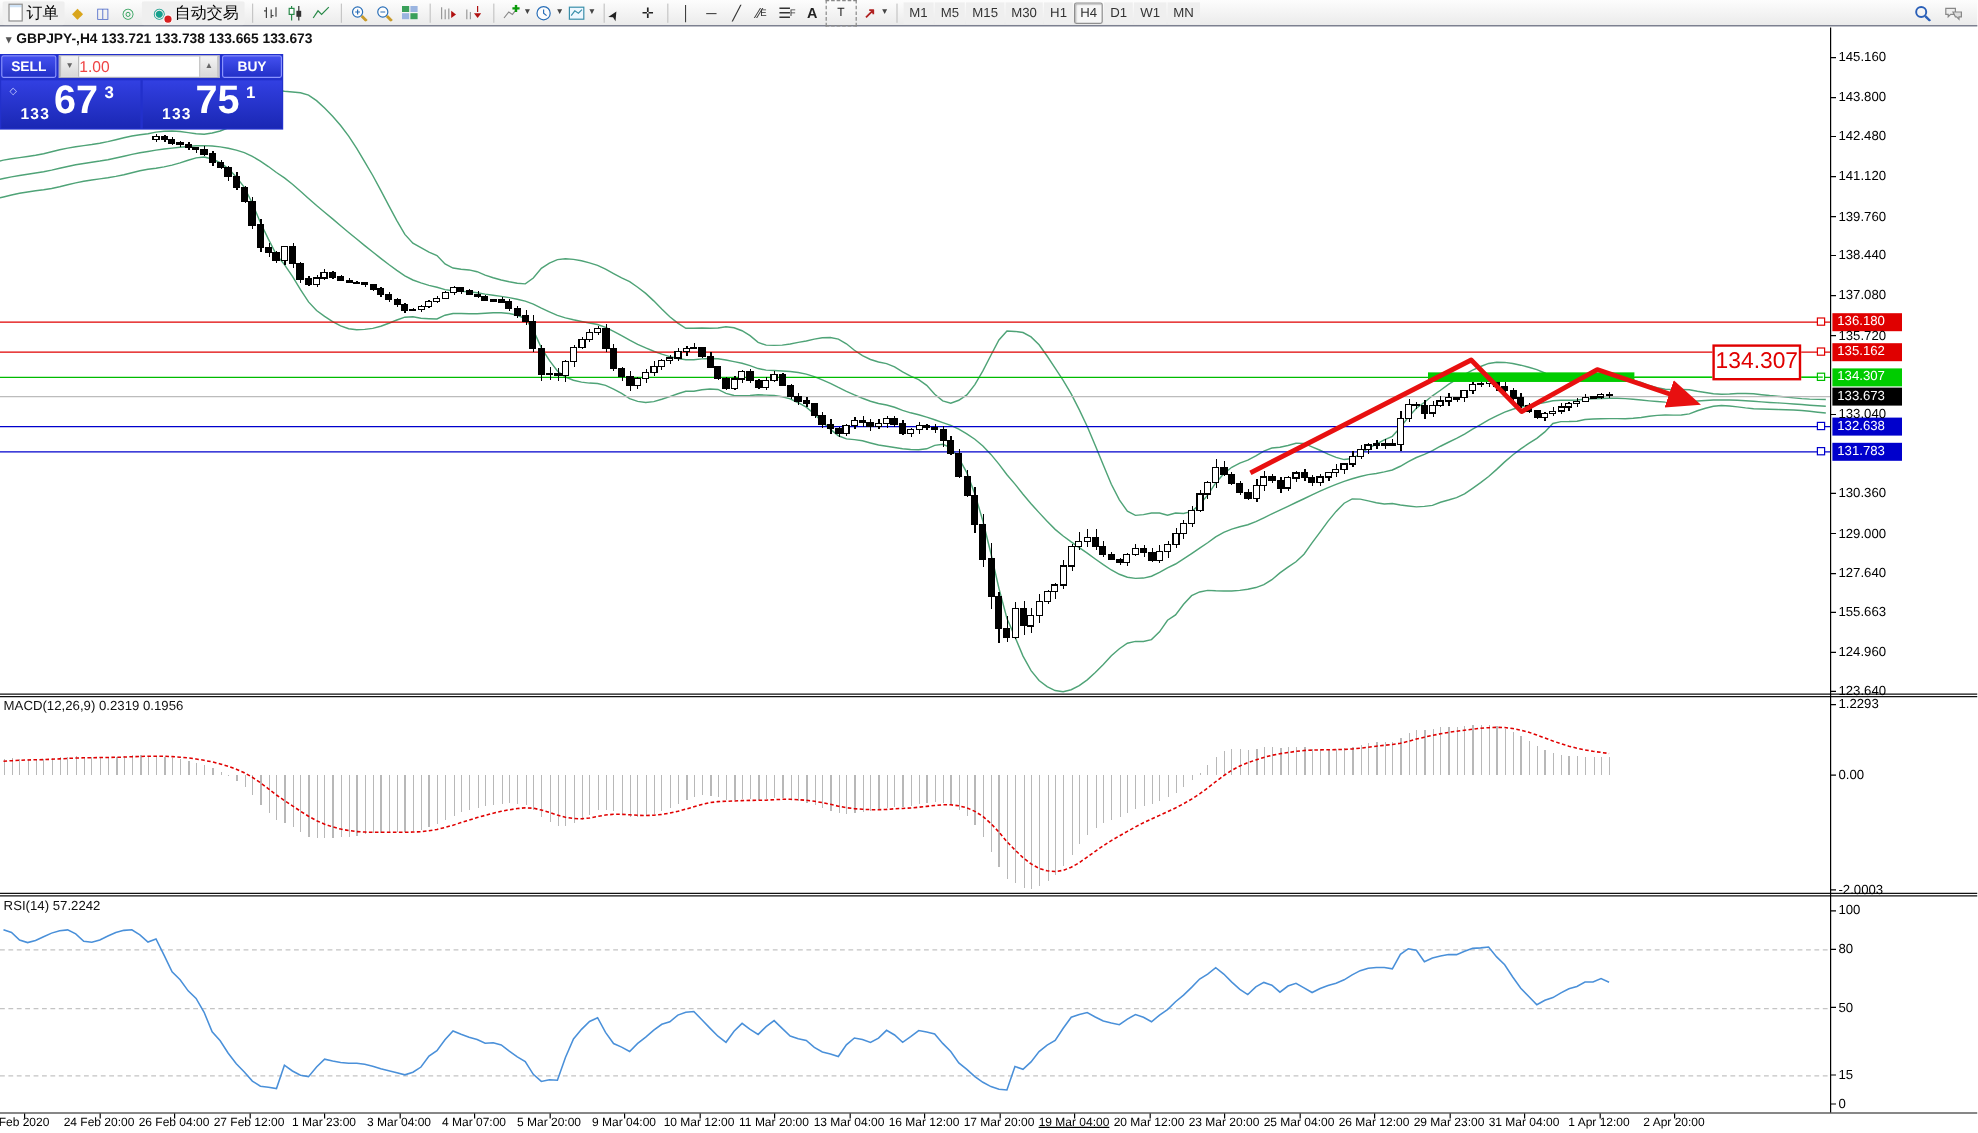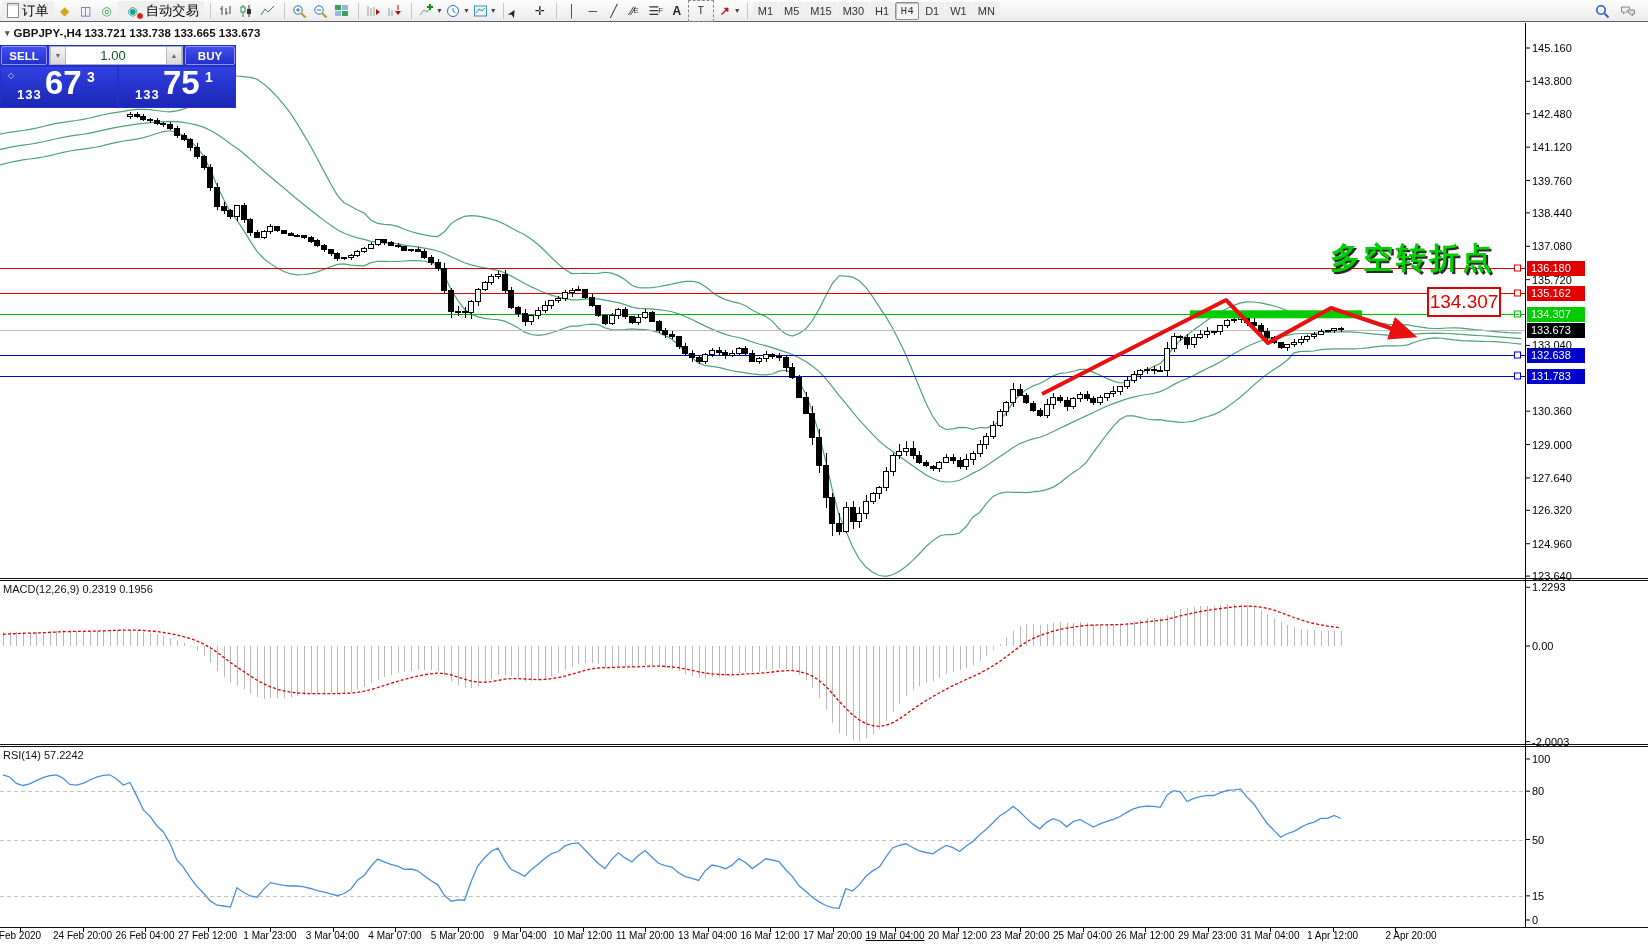--- a/index.html
+++ b/index.html
@@ -13,21 +13,21 @@
     background:linear-gradient(#fdfdfd,#ebebeb);border-bottom:1px solid #5c6275;
     font-size:11px;color:#222;white-space:nowrap;}
   .tb-btn{display:inline-flex;align-items:center;gap:3px;height:20px;padding:0 4px;
     border:1px solid transparent;border-radius:2px;cursor:default;}
   .tb-icon{display:inline-flex;align-items:center;justify-content:center;width:20px;height:20px;
     font-size:12px;line-height:1;}
   .tb-caret{font-size:7px;color:#444;margin-left:-2px;}
   .tb-sep{width:1px;height:16px;background:#c6c6c6;margin:0 4px 0 5px;}
   .tf{height:18px;min-width:24px;padding:0 4px;display:inline-flex;align-items:center;justify-content:center;
     border:1px solid transparent;font-size:11px;color:#333;}
-  .tf.active{background:#f6f6f6;border:1px solid #8f8f8f;box-shadow:inset 1px 1px 1px #bbb;border-radius:2px;font-family:Liberation Mono, monospace;}
+  .tf.active{background:#f6f6f6;border:1px solid #8f8f8f;box-shadow:inset 1px 1px 1px #bbb;border-radius:2px;}
   #tb-right{margin-left:auto;display:flex;align-items:center;gap:6px;padding-right:8px;}
   .rot-cursor{display:inline-block;transform:rotate(-60deg);font-size:11px;}
   .dash-box{border:1px dashed #888;padding:0 2px;font-size:10px;}
   .sub-letter{font-size:8px;vertical-align:sub;margin-left:-1px;}
   .doc-ic{display:inline-block;width:10px;height:13px;background:#fff;border:1px solid #8a8a8a;
     box-shadow:inset 0 2px 0 #cfe3f7;}
   .auto-wrap{position:relative;display:inline-flex;}
   .auto-dot{position:absolute;right:-1px;bottom:1px;width:6px;height:6px;border-radius:50%;
     background:#d81f1f;border:1px solid #fff;}
 
@@ -41,21 +41,21 @@
     background:#2230cc;}
   .tp-row1{display:flex;height:21px;gap:2px;padding:1px 1px 0 1px;box-sizing:border-box;}
   .tp-btn{flex:0 0 auto;background:linear-gradient(#4350ef,#2230c8);border:1px solid #8b94ff;
     color:#fff;font-size:11.5px;font-weight:bold;border-radius:2px;height:19px;line-height:16px;
     text-align:center;padding:0;}
   .tp-btn.sell{width:46px;}
   .tp-btn.buy{width:50px;}
   .tp-vol{flex:1;display:flex;height:19px;background:#fff;border:1px solid #aab;box-sizing:border-box;}
   .tp-spin{width:16px;background:linear-gradient(#f4f4f4,#d8d8d8);border:none;border-left:1px solid #bbb;
     border-right:1px solid #bbb;color:#666;font-size:7px;padding:0;}
-  .tp-vol-val{flex:1;font-size:13px;color:#14532d;text-align:center;padding:1px 6px 0 0;}
+  .tp-vol-val{flex:1;font-size:13px;color:#ef4444;text-align:left;padding:1px 6px 0 0;}
   .tp-prices{display:flex;gap:2px;height:40px;padding:1px;}
   .tp-price{position:relative;flex:1;background:linear-gradient(#3240e2,#1a27b4);color:#fff;}
   .tp-dia{position:absolute;left:7px;top:4px;font-size:8px;color:#cdd3ff;}
   .tp-big{position:absolute;left:16px;bottom:5px;font-size:13px;font-weight:bold;letter-spacing:1px;}
   .tp-main{position:absolute;left:44px;top:-3px;font-size:33px;font-weight:bold;}
   .tp-sup{position:absolute;left:86px;top:2px;font-size:14px;font-weight:bold;}
 
   
   .ptick{position:absolute;left:1532px;font-size:11px;color:#000;z-index:2;}
   .plabel{position:absolute;left:1527px;width:58px;height:15px;line-height:15px;font-size:11px;
@@ -885,21 +885,20 @@
         <span class="tp-sup">3</span>
       </div>
       <div class="tp-price">
         <span class="tp-big">133</span>
         <span class="tp-main">75</span>
         <span class="tp-sup">1</span>
       </div>
     </div>
   </div>
 
-  <div id="annotation">多空转折点</div>
   <div id="callout">134.307</div>
 
   <div class="indlabel" style="left:3px;top:583px;">MACD(12,26,9) 0.2319 0.1956</div>
   <div class="indlabel" style="left:3px;top:749px;">RSI(14) 57.2242</div>
 
   <div id="overlays">
       <div class="plabel" style="top: 260.5px; background: rgb(224, 0, 0); color: rgb(255, 255, 255);">136.180</div>
       <div class="plabel" style="top: 285.5px; background: rgb(224, 0, 0); color: rgb(255, 255, 255);">135.162</div>
       <div class="plabel" style="top: 306.5px; background: rgb(0, 204, 0); color: rgb(255, 255, 255);">134.307</div>
       <div class="plabel" style="top: 322.5px; background: rgb(0, 0, 0); color: rgb(255, 255, 255);">133.673</div>
@@ -910,21 +909,21 @@
       <div class="ptick" style="top: 107.767px;">142.480</div>
       <div class="ptick" style="top: 141.142px;">141.120</div>
       <div class="ptick" style="top: 174.516px;">139.760</div>
       <div class="ptick" style="top: 206.909px;">138.440</div>
       <div class="ptick" style="top: 240.283px;">137.080</div>
       <div class="ptick" style="top: 273.658px;">135.720</div>
       <div class="ptick" style="top: 339.425px;">133.040</div>
       <div class="ptick" style="top: 405.192px;">130.360</div>
       <div class="ptick" style="top: 438.566px;">129.000</div>
       <div class="ptick" style="top: 471.941px;">127.640</div>
-      <div class="ptick" style="top: 504.334px;">126.320</div>
+      <div class="ptick" style="top: 504.334px;">155.663</div>
       <div class="ptick" style="top: 537.708px;">124.960</div>
       <div class="ptick" style="top: 570.101px;">123.640</div>
       <div class="ptick" style="top: 581.239px;">1.2293</div>
       <div class="ptick" style="top: 640px;">0.00</div>
       <div class="ptick" style="top: 735.614px;">-2.0003</div>
       <div class="ptick" style="top: 753px;">100</div>
       <div class="ptick" style="top: 785.2px;">80</div>
       <div class="ptick" style="top: 833.5px;">50</div>
       <div class="ptick" style="top: 889.85px;">15</div>
       <div class="ptick" style="top: 914px;">0</div>
@@ -943,15 +942,15 @@
       <div class="ttick" style="left: 724px;">16 Mar 12:00</div>
       <div class="ttick" style="left: 786.5px;">17 Mar 20:00</div>
       <div class="ttick" style="left: 849px; text-decoration: underline;">19 Mar 04:00</div>
       <div class="ttick" style="left: 911.5px;">20 Mar 12:00</div>
       <div class="ttick" style="left: 974px;">23 Mar 20:00</div>
       <div class="ttick" style="left: 1036.5px;">25 Mar 04:00</div>
       <div class="ttick" style="left: 1099px;">26 Mar 12:00</div>
       <div class="ttick" style="left: 1161.5px;">29 Mar 23:00</div>
       <div class="ttick" style="left: 1224px;">31 Mar 04:00</div>
       <div class="ttick" style="left: 1286.5px;">1 Apr 12:00</div>
-      <div class="ttick" style="left: 1349px; padding-left: 16px;">2 Apr 20:00</div>
+      <div class="ttick" style="left: 1349px;">2 Apr 20:00</div>
     </div>
 </div>
 
 </body></html>

